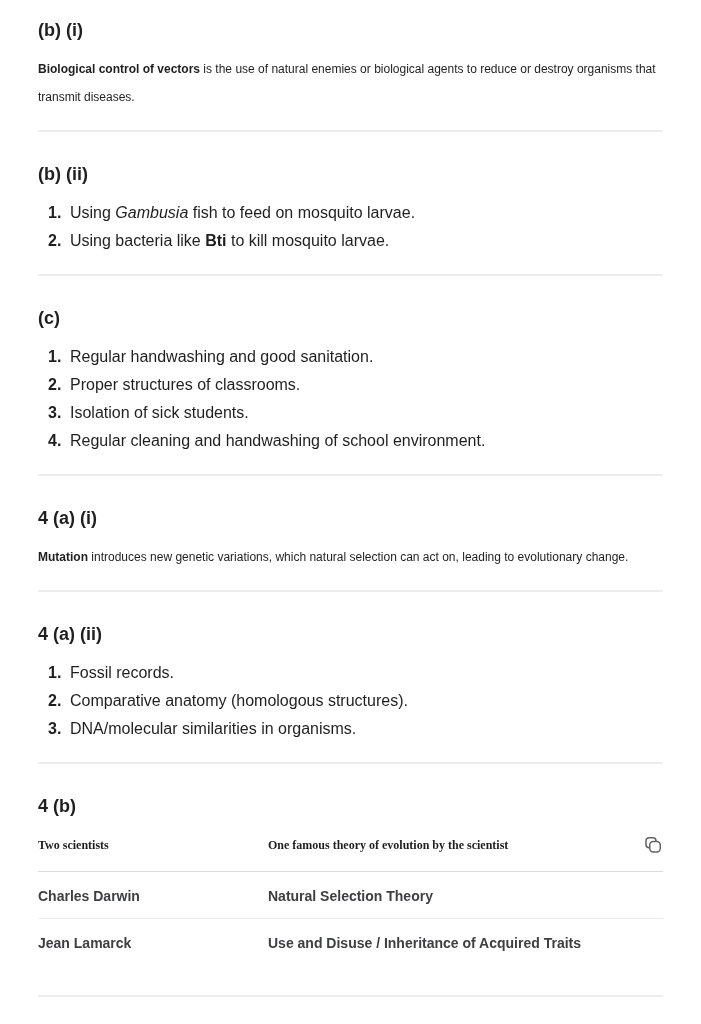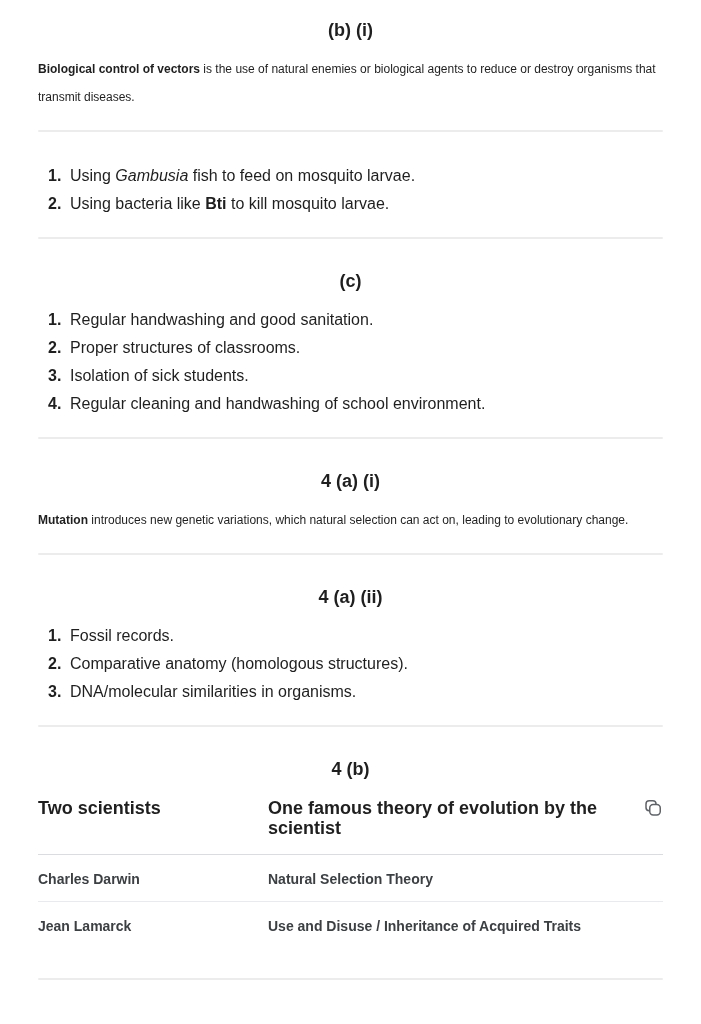--- a/index.html
+++ b/index.html
@@ -13,21 +13,20 @@
     -webkit-font-smoothing: antialiased;
   }
   main { padding: 18px 38px 10px 38px; }
 
   .sec-heading {
     font-size: 18px;
     font-weight: 700;
     line-height: 24px;
     color: #1f1f1f;
     margin: 0 0 13px 0;
-    text-align: center;
   }
   .para {
     font-size: 12px;
     line-height: 28px;
     color: #1f1f1f;
   }
   .para .b { font-weight: 700; }
 
   .olist { margin-top: 0; }
   .li {
@@ -55,26 +54,27 @@
   .divider.after-table { margin-top: 30px; margin-bottom: 8px; }
 
   table.answers {
     width: 100%;
     border-collapse: collapse;
     margin-top: 13px;
   }
   table.answers th {
     text-align: left;
     vertical-align: top;
-    font-size: 18px;
+    font-size: 12px;
     font-weight: 700;
     color: #1f1f1f;
     line-height: 20px;
     padding: 4px 12px 16px 0;
     border-bottom: 1.5px solid #dadce0;
+    font-family: Liberation Serif, serif;
   }
   table.answers th.col-scientist { width: 230px; }
   table.answers th.col-icon { width: 30px; padding-right: 0; }
   table.answers td {
     text-align: left;
     vertical-align: top;
     font-size: 14px;
     font-weight: 700;
     color: #3c4043;
     line-height: 20px;
@@ -99,20 +99,21 @@
 <main>
 
   <section>
     <h3 class="sec-heading">(b) (i)</h3>
     <p class="para"><span class="b">Biological control of vectors</span><span> is the use of natural enemies or biological agents to reduce or destroy organisms that transmit diseases.</span></p>
   </section>
 
   <div class="divider"></div>
 
   <section>
+    <h3 class="sec-heading">(b) (ii)</h3>
     <div class="olist">
       <div class="li">
         <span class="li-num">1.</span>
         <span class="li-text"><span>Using </span><span class="it">Gambusia</span><span> fish to feed on mosquito larvae.</span></span>
       </div>
       <div class="li">
         <span class="li-num">2.</span>
         <span class="li-text"><span>Using bacteria like </span><span class="b">Bti</span><span> to kill mosquito larvae.</span></span>
       </div>
     </div>

